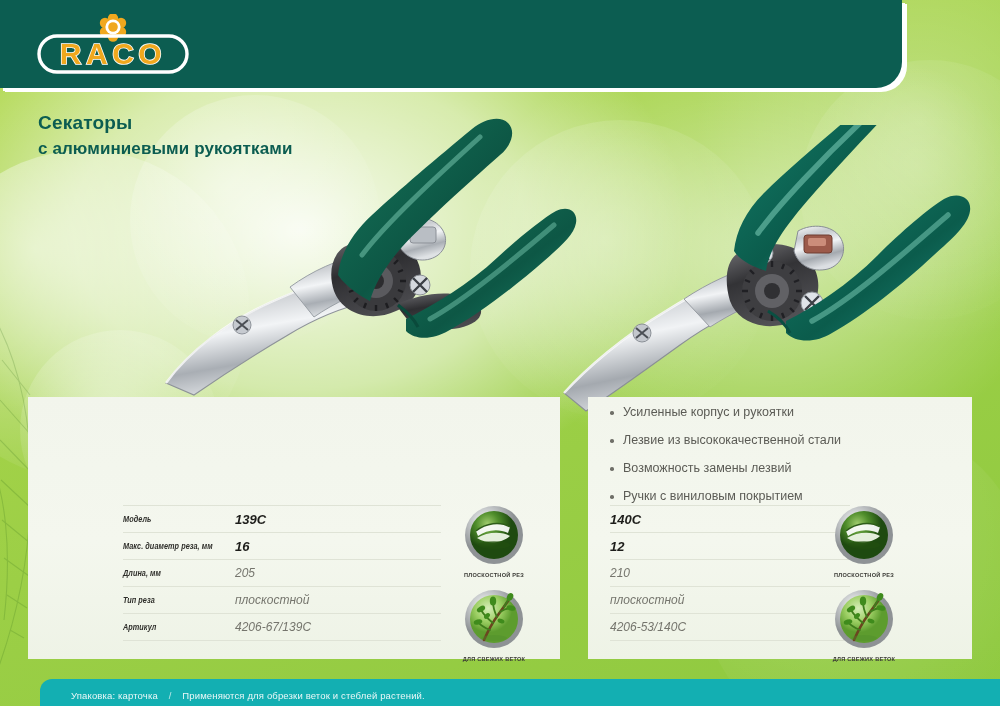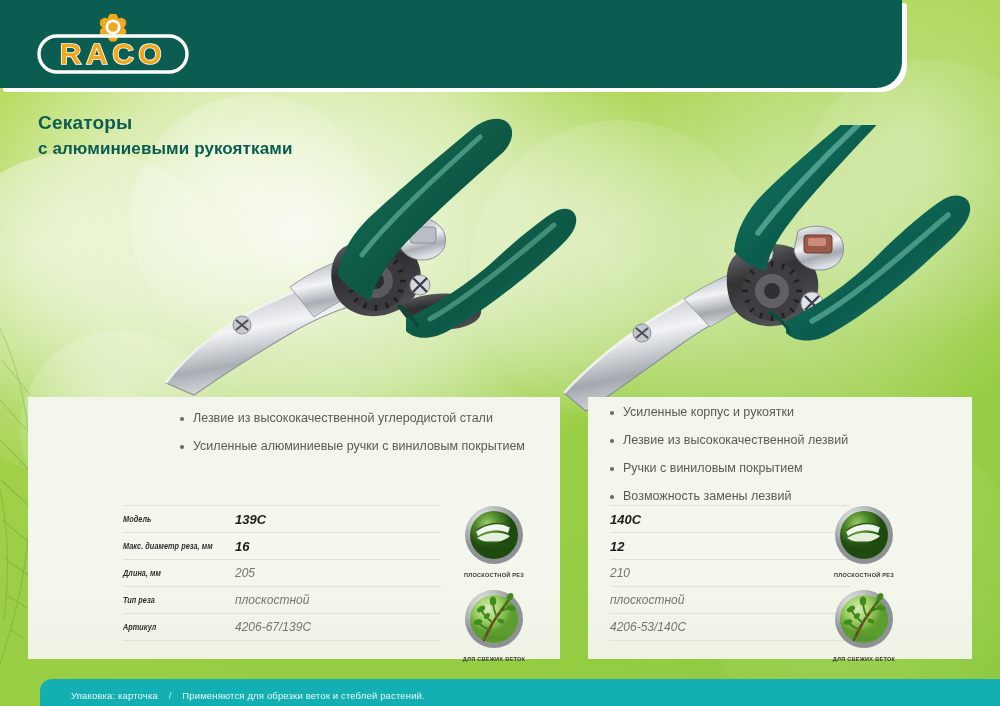--- a/index.html
+++ b/index.html
@@ -317,24 +317,20 @@
 
     <path d="M230 196 C 258 182, 292 160, 322 130 C 346 106, 372 84, 388 74
              C 402 66, 416 72, 414 86 C 412 100, 396 114, 378 130
              C 346 160, 308 190, 276 208 C 260 218, 240 218, 230 208 Z" fill="url(#greenB)"></path>
     <path d="M256 196 C 296 174, 346 130, 392 90" fill="none" stroke="#7fd0b9" stroke-width="5.5" opacity=".5" stroke-linecap="round"></path>
     <path d="M212 186 C 222 192, 230 200, 234 208" stroke="#0a4f42" stroke-width="3" fill="none"></path>
   </svg>
 
   <div class="panel" id="panel-left">
 
-    <ul class="features">
-      <li>Лезвие из высококачественной углеродистой стали</li>
-      <li>Усиленные алюминиевые ручки с виниловым покрытием</li>
-    </ul>
 
     <table class="spec-table" id="spec-left">
       <tbody>
         <tr>
           <td class="sp-label">Модель</td>
           <td class="sp-value strong">139C</td>
         </tr>
         <tr>
           <td class="sp-label">Макс. диаметр реза, мм</td>
           <td class="sp-value strong">16</td>
@@ -411,23 +407,23 @@
         </svg>
         <div class="badge-caption">ДЛЯ СВЕЖИХ ВЕТОК</div>
       </div>
     </div>
   </div>
 
   <div class="panel" id="panel-right">
 
     <ul class="features">
       <li>Усиленные корпус и рукоятки</li>
-      <li>Лезвие из высококачественной лезвий</li>
+      <li>Лезвие из высококачественной стали</li>
+      <li>Возможность замены лезвий</li>
       <li>Ручки с виниловым покрытием</li>
-      <li>Возможность замены лезвий</li>
     </ul>
 
     <table class="spec-table" id="spec-right">
       <tbody>
         <tr>
           <td class="sp-value strong">140C</td>
         </tr>
         <tr>
           <td class="sp-value strong">12</td>
         </tr>

